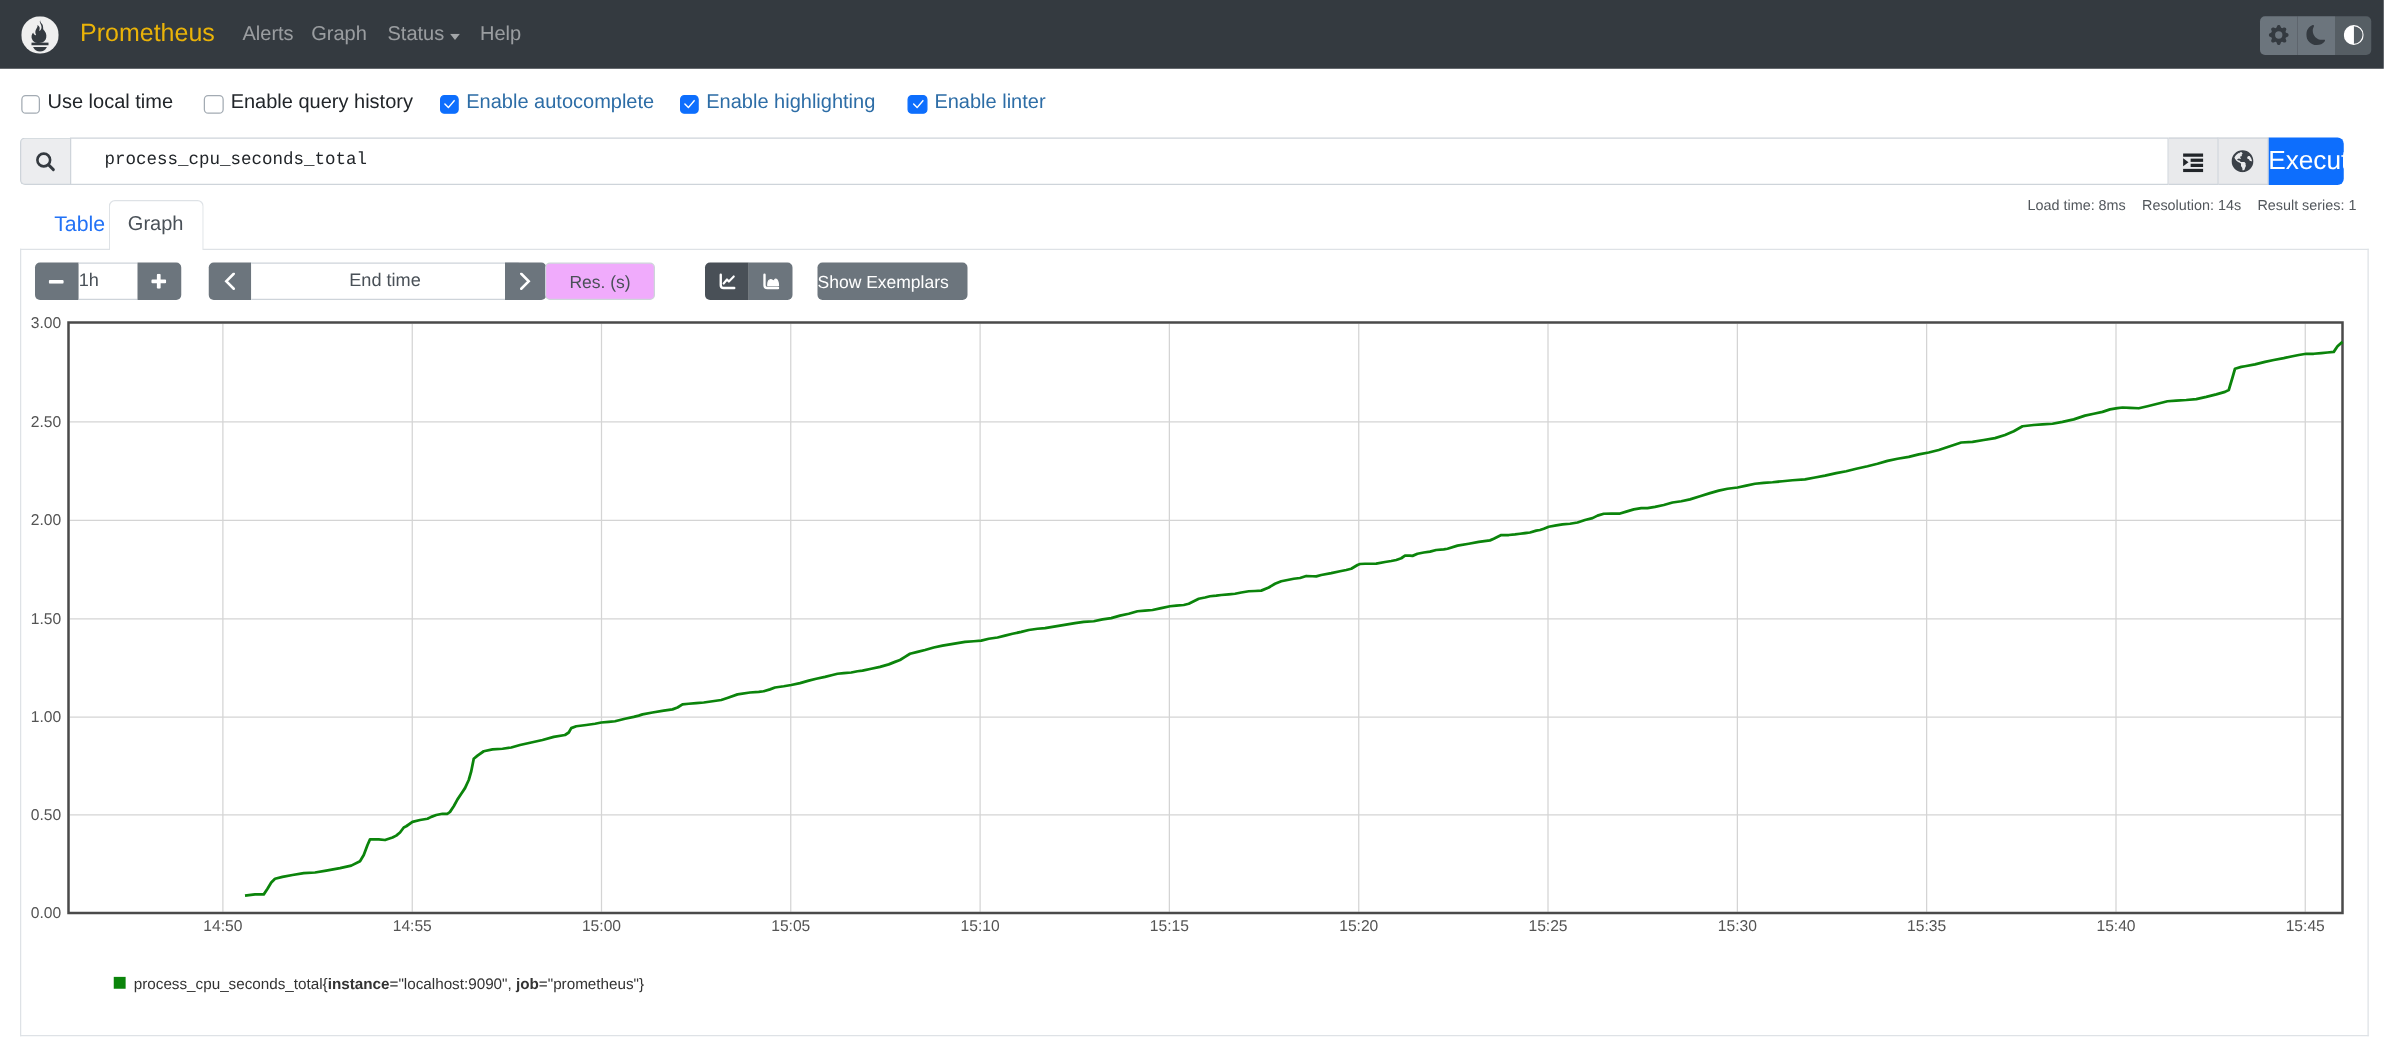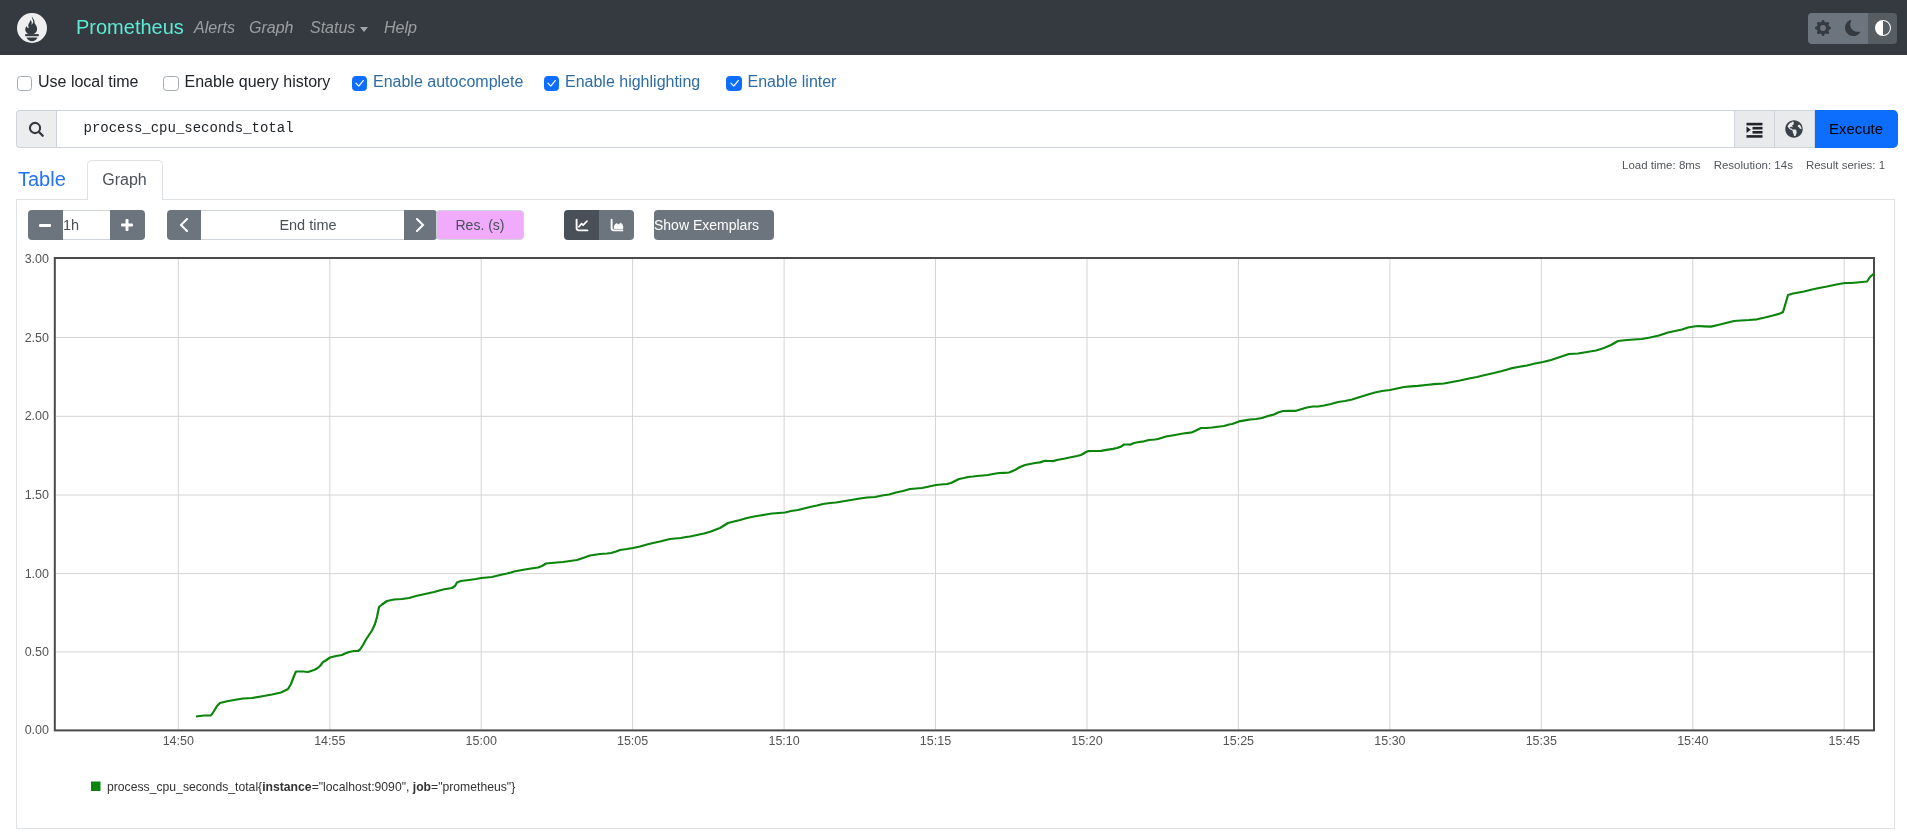--- a/index.html
+++ b/index.html
@@ -1,22 +1,22 @@
 <!DOCTYPE html>
 <html><head>
 <meta charset="utf-8">
 <style>
   * { box-sizing: border-box; margin:0; padding:0; }
   html,body { width:1907px; height:838px; }
   body { font-family:"Liberation Sans",sans-serif; background:#fff; position:relative; overflow:hidden; }
   .abs { position:absolute; }
   
   #navbar { left:0; top:0; width:1907px; height:55px; background:#343a40; }
-  .navlink { position:absolute; top:0; height:55px; line-height:55px; color:rgba(255,255,255,.5); font-size:16px;font-style:italic; }
-  #brand { position:absolute; left:64px; top:0; height:46px; line-height:54px; color:#5eead4; font-size:20px;margin-left:12px; }
+  .navlink { position:absolute; top:0; height:55px; line-height:55px; color:rgba(255,255,255,.5); font-size:16px; }
+  #brand { position:absolute; left:64px; top:0; height:46px; line-height:54px; color:#eab308; font-size:20px; }
   .themebtn { position:absolute; top:12.5px; width:30px; height:31px; background:#6c757d; }
   
   .cb { position:absolute; top:75.5px; width:15.5px; height:15.5px; border-radius:3.5px; background:#fff; border:1px solid #a3abb3; }
   .cb.on { background:#0d6efd; border-color:#0d6efd; }
   .cblab { position:absolute; top:68px; height:28px; line-height:28px; font-size:16px; color:#212529; white-space:nowrap; }
   .cblab.on { color:#2d6da6; }
   
   .qpart { position:absolute; top:110px; height:37.5px; }
   
   .ctl { position:absolute; top:210px; height:30px; }
@@ -95,31 +95,31 @@
         <rect x="6.5" y="9" width="10" height="2.6"></rect>
         <rect x="0.5" y="13.1" width="16" height="2.6"></rect>
         <path d="M0.5 4.6l4.3 3.2-4.3 3.2z"></path>
       </svg>
   </div>
   <div class="qpart" style="left:1774.5px;width:40px;background:#e9eaec;border:1px solid #ced4da;border-left:none">
     <svg style="margin:9px 0 0 10.5px" width="18" height="18" viewBox="0 0 496 512" fill="#3b4148">
         <path d="M248 8C111 8 0 119 0 256s111 248 248 248 248-111 248-248S385 8 248 8zm82.29 357.6c-3.9 3.88-7.99 7.95-11.31 11.28-2.99 3-5.1 6.7-6.17 10.8-1.51 5.8-2.73 11.7-4.8 17.3l-17.7 48.2c-14.1 3.1-28.8 4.8-43.8 4.8v-27.2c1.7-12.6-7.64-36.3-22.63-51.3-6-6-9.37-14.1-9.37-22.6v-32.1c0-11.6-6.27-22.3-16.4-27.9-14.3-7.9-34.6-19-48.8-26.1-11.6-5.8-22.4-13.2-32.1-21.8l-.8-.7a114.8 114.8 0 0 1-18.1-20.7c-9.4-13.8-24.7-36.4-34.6-51.1 20.5-45 53.8-83 95.2-108.9l12.5 6.3c6.5 3.3 14.2-1.5 14.2-8.8v-11.8c10.9-4.4 22.3-7.8 34-10.3l24.8 24.8c6.2 6.2 6.2 16.4 0 22.6l-4.7 4.7-10.3 10.3c-3.1 3.1-3.1 8.2 0 11.3l4.7 4.7c3.1 3.1 3.1 8.2 0 11.3l-8 8a8 8 0 0 1-5.7 2.3h-9c-2.1 0-4.1.8-5.6 2.3l-9.9 9.7a8 8 0 0 0-1.6 9.3l15.6 31.2c2.7 5.3-1.2 11.6-7.2 11.6h-5.6c-1.9 0-3.8-.7-5.2-2l-9.3-8.1a16 16 0 0 0-15.2-3.1l-31.2 10.4a11.95 11.95 0 0 0-8.2 11.3c0 4.5 2.6 8.7 6.6 10.7l11.1 5.5c9.4 4.7 19.8 7.2 30.3 7.2s22.6 27.3 32.1 32.1h67.9c8.5 0 16.6 3.4 22.6 9.4l13.9 13.9a30.2 30.2 0 0 1 8.8 21.4 24.7 24.7 0 0 1-7.2 17.4zm100.1-113.8l-7.9-3.9c-6.7-3.4-12.4-8.6-16.3-15.1l-10.1-16.8c-2.5-4.2-6.4-7.4-11-9.1l-13.2-4.9a25 25 0 0 1-16.3-23.4v-9.6c0-8.6 4.6-16.5 12.1-20.7l17.2-9.7c3.8-2.1 8-3.2 12.3-3.2h13.1c30.3 33.3 50.3 76 55 123.2-9.9-1.8-22.6-3.5-34.9-6.8z"></path>
       </svg>
   </div>
-  <div class="qpart" style="left:1814.5px;width:83px;background:#0d6efd;border-radius:0 5px 5px 0;color:#000000;font-size:15px;text-align:center;line-height:37.5px">Execute</div>
+  <div class="qpart" style="left:1814.5px;width:60px;background:#0d6efd;border-radius:0 5px 5px 0;color:#ffffff;font-size:21px;text-align:center;line-height:37.5px">Execute</div>
 </div>
 <div class="abs" id="tabsrow">
   <div class="abs" style="left:1622px;top:159px;width:276px;height:14px;font-size:11.5px;color:#52575c;text-align:left">
     <span>Load time: 8ms</span><span style="margin-left:13px">Resolution: 14s</span><span style="margin-left:13px">Result series: 1</span>
   </div>
   <div class="abs" style="left:16px;top:198.5px;width:1879px;height:1px;background:#dee2e6"></div>
   <div class="abs" style="left:16px;top:198.5px;width:1px;height:630px;background:#dee2e6"></div>
   <div class="abs" style="left:1894px;top:198.5px;width:1px;height:630px;background:#dee2e6"></div>
   <div class="abs" style="left:16px;top:828px;width:1879px;height:1px;background:#dee2e6"></div>
-  <div class="abs" style="left:18px;top:159.5px;width:66px;height:39px;line-height:39px;text-align:left;font-size:20px;color:#2272f6">Table</div>
+  <div class="abs" style="left:18px;top:159.5px;width:66px;height:39px;line-height:39px;text-align:right;font-size:17px;color:#2272f6">Table</div>
   <div class="abs" style="left:86.5px;top:159.5px;width:76px;height:40.5px;background:#fff;border:1px solid #dee2e6;border-bottom:none;border-radius:5px 5px 0 0;line-height:38px;text-align:center;font-size:16px;color:#495057">Graph</div>
 </div>
 <div class="abs" id="controls">
   <div class="ctl gbtn" style="left:27.5px;width:35.5px;border-radius:4px 0 0 4px">
     <svg style="margin:13.5px 0 0 11.5px" width="12" height="3" viewBox="0 0 12 3">
         <rect width="12" height="3" rx="1" fill="#fff"></rect>
       </svg>
   </div>
   <div class="ctl" style="left:63px;width:47px;background:#fff;border-top:1px solid #ced4da;border-bottom:1px solid #ced4da;line-height:28px;font-size:14.5px;color:#495057">1h</div>
   <div class="ctl gbtn" style="left:110px;width:34.5px;border-radius:0 4px 4px 0">

